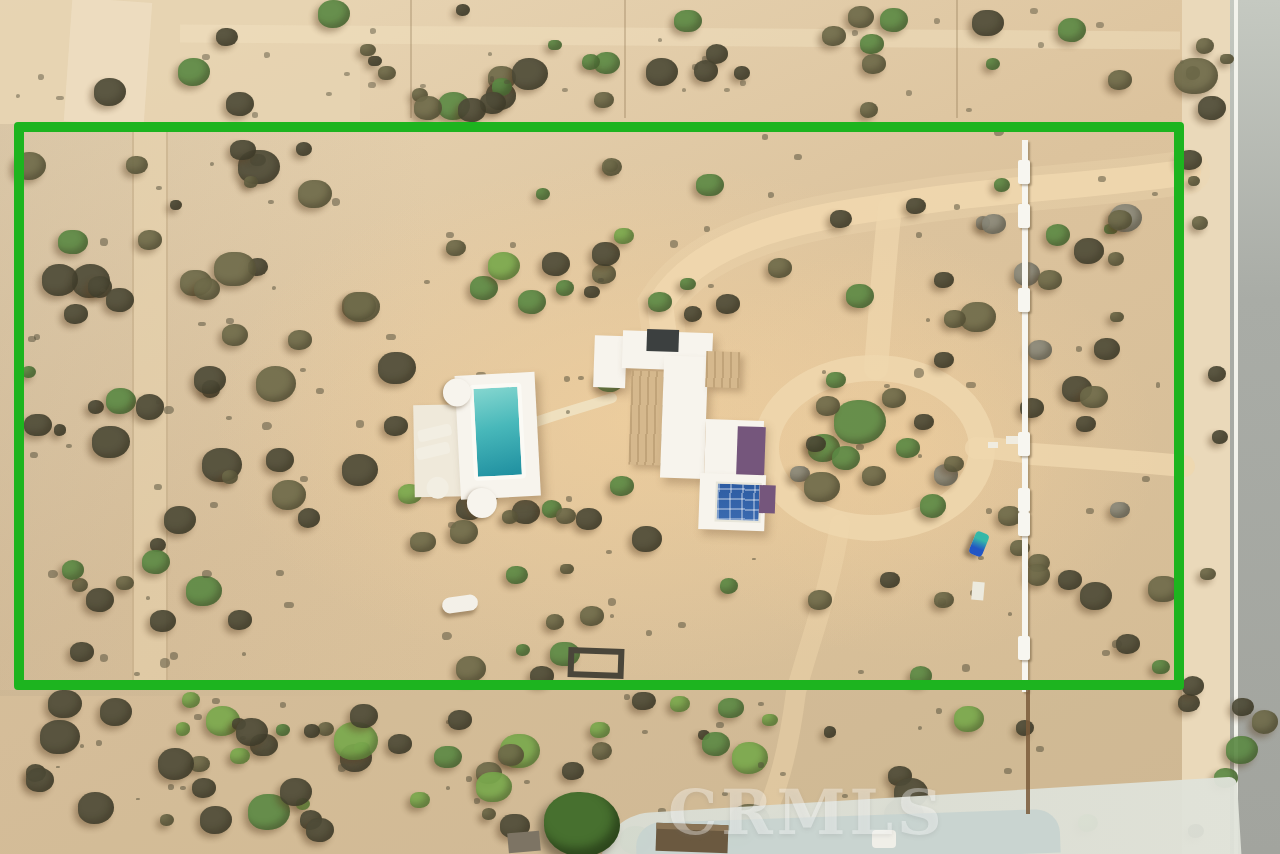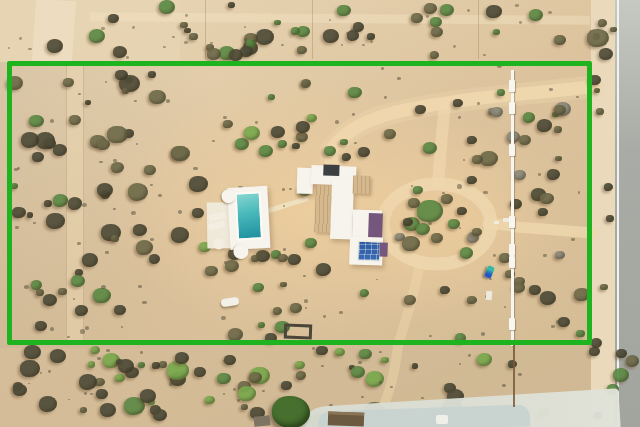--- a/index.html
+++ b/index.html
@@ -599,13 +599,14 @@
   <div class="joint j2" data-name="fence-joint"></div>
   <div class="joint j3" data-name="fence-joint"></div>
   <div class="joint j4" data-name="fence-joint"></div>
   <div class="joint j5" data-name="fence-joint"></div>
   <div class="joint j6" data-name="fence-joint"></div>
   <div class="joint j7" data-name="fence-joint"></div>
   <div class="fence-brown" data-name="fence-line-south"></div>
 
   <div class="boundary" data-name="property-boundary-overlay"></div>
 
+  <div class="watermark" data-name="mls-watermark" style="opacity: 0.6;">CRMLS</div>
 </div>
 
 </body></html>

